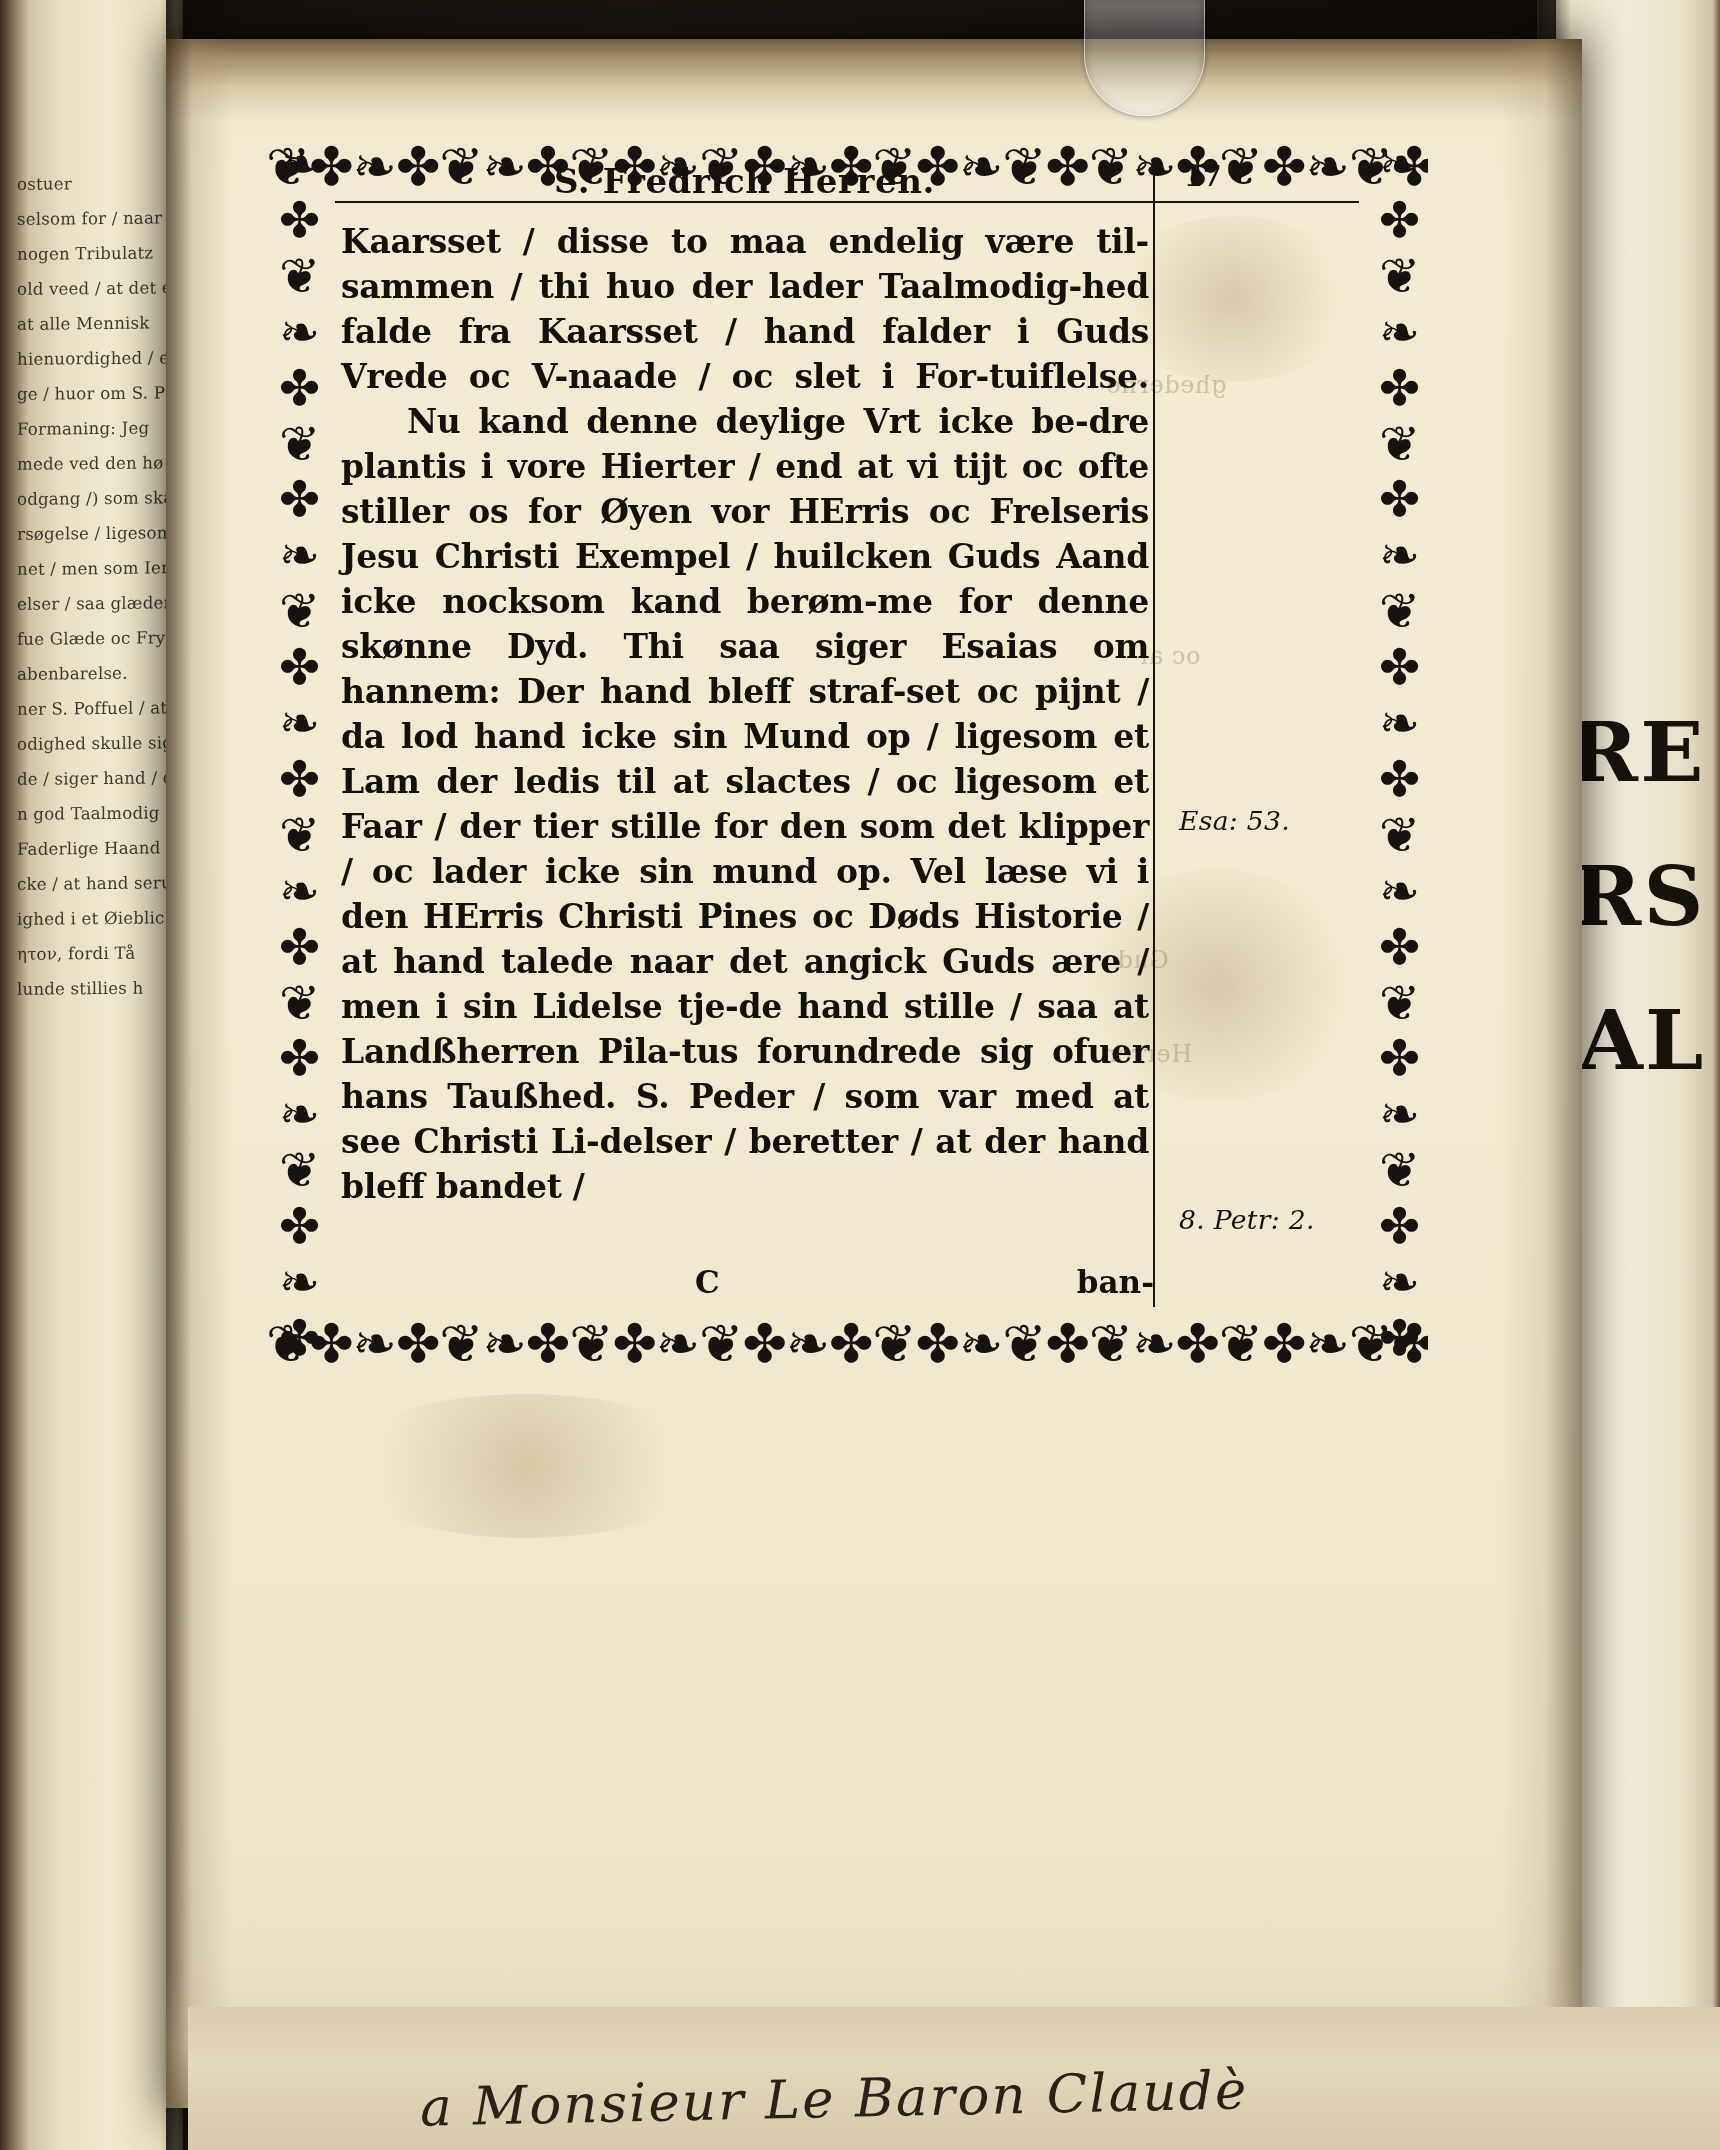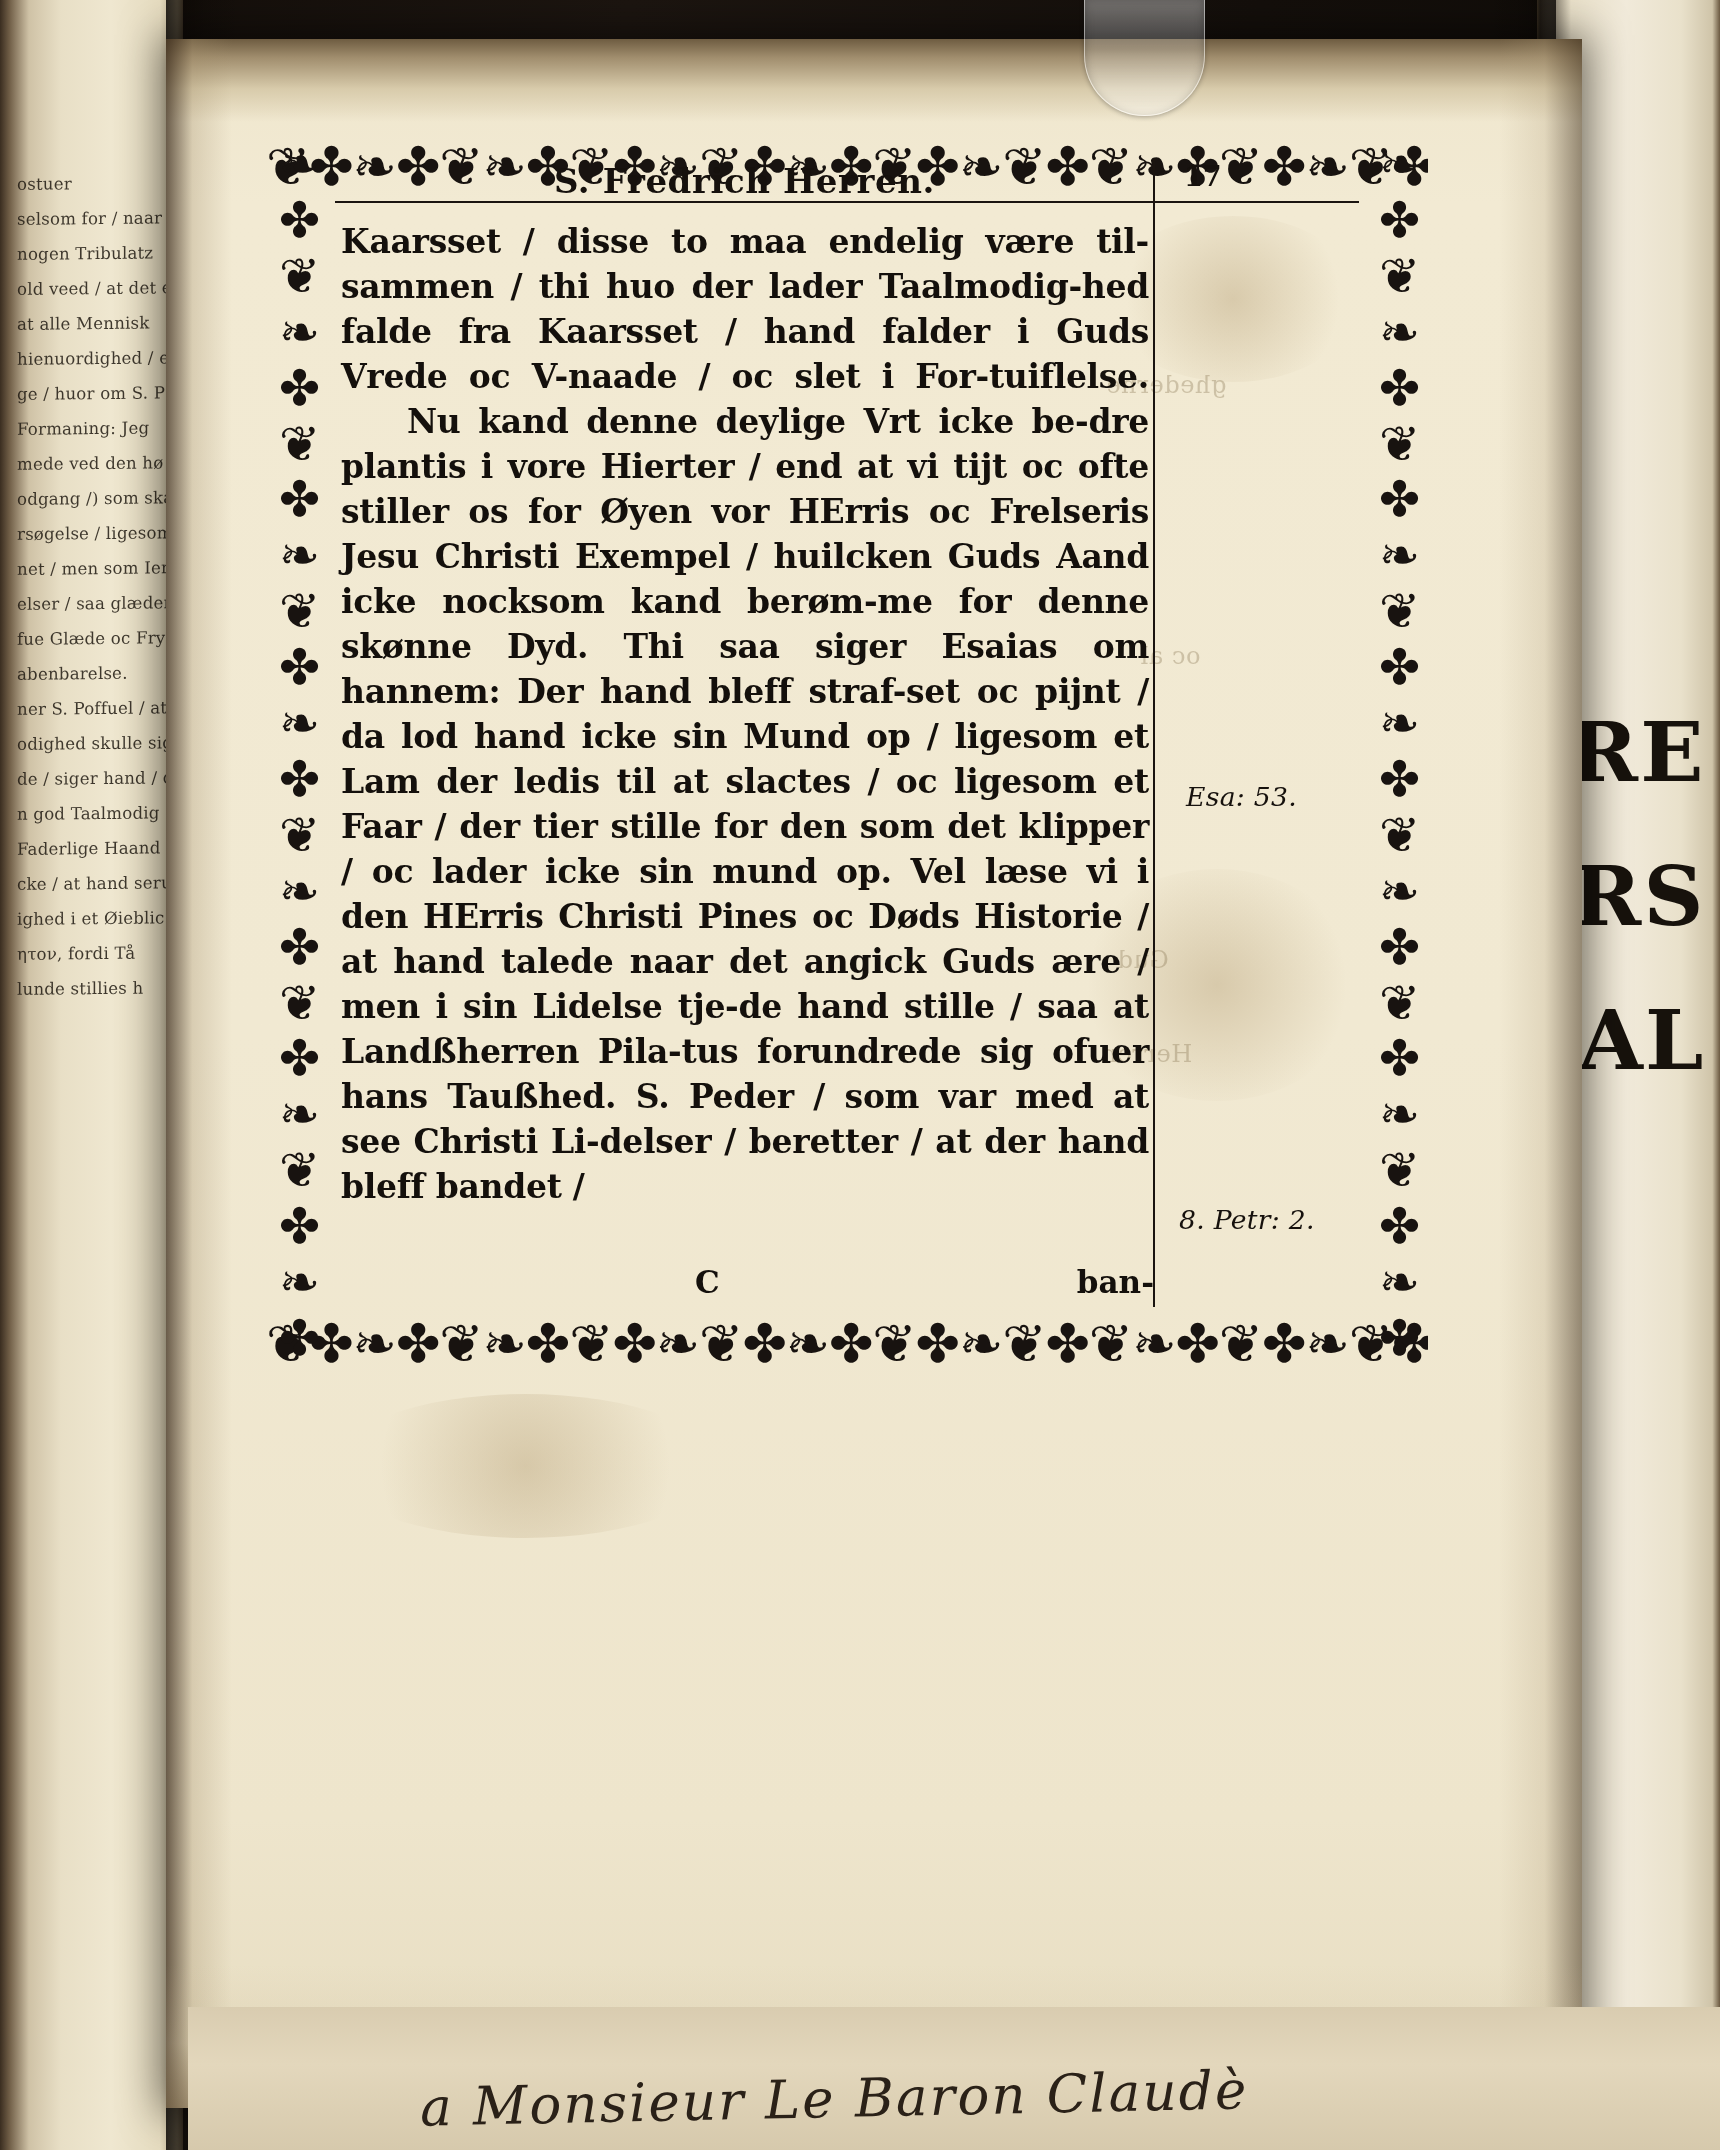--- a/index.html
+++ b/index.html
@@ -386,21 +386,21 @@
       <div class="body-col">
         <p class="noindent">Kaarsset / disse to maa endelig være til-sammen / thi huo der lader Taalmodig-hed falde fra Kaarsset / hand falder i Guds Vrede oc V-naade / oc slet i For-tuiflelse.</p>
         <p class="indent last">Nu kand denne deylige Vrt icke be-dre plantis i vore Hierter / end at vi tijt oc ofte stiller os for Øyen vor HErris oc Frelseris Jesu Christi Exempel / huilcken Guds Aand icke nocksom kand berøm-me for denne skønne Dyd. Thi saa siger Esaias om hannem: Der hand bleff straf-set oc pijnt / da lod hand icke sin Mund op / ligesom et Lam der ledis til at slactes / oc ligesom et Faar / der tier stille for den som det klipper / oc lader icke sin mund op. Vel læse vi i den HErris Christi Pines oc Døds Historie / at hand talede naar det angick Guds ære / men i sin Lidelse tje-de hand stille / saa at Landßherren Pila-tus forundrede sig ofuer hans Taußhed. S. Peder / som var med at see Christi Li-delser / beretter / at der hand bleff bandet /</p>
       </div>
 
       <div class="catchline">
         <span class="sig">C</span>
         <span class="catch">ban-</span>
       </div>
 
-      <div class="margin-note" style="top:645px;margin-left:7px;">Esa: 53.</div>
+      <div class="margin-note" style="top:669px;">Esa: 53.</div>
       <div class="margin-note" style="top:1068px;">8. Petr: 2.</div>
     </div>
 
   </div>
 
   <div class="mylar mylar-top"></div>
   <div class="mylar mylar-bottom"></div>
 
   <div class="bottom-sheet">
     <div class="inscription">a Monsieur Le Baron Claudè</div>

